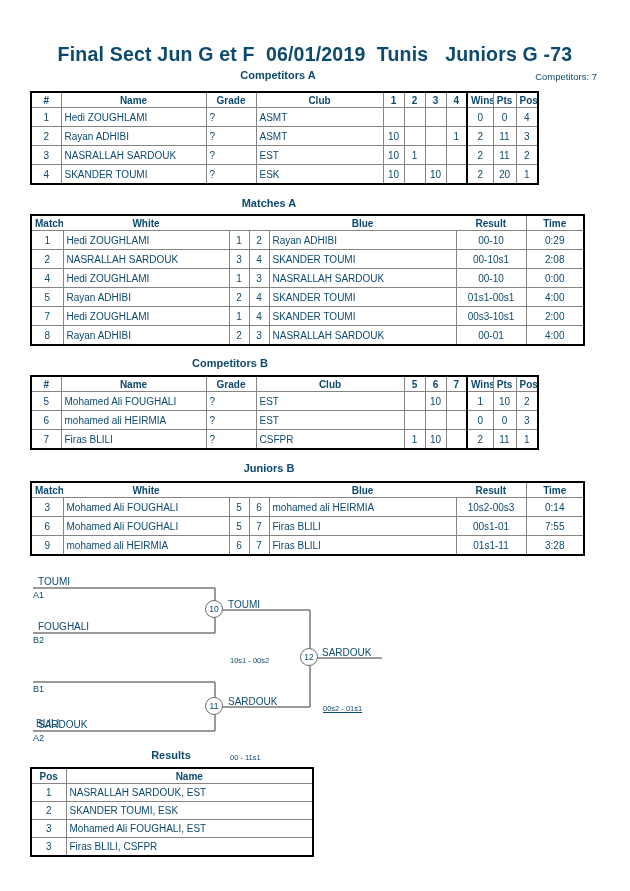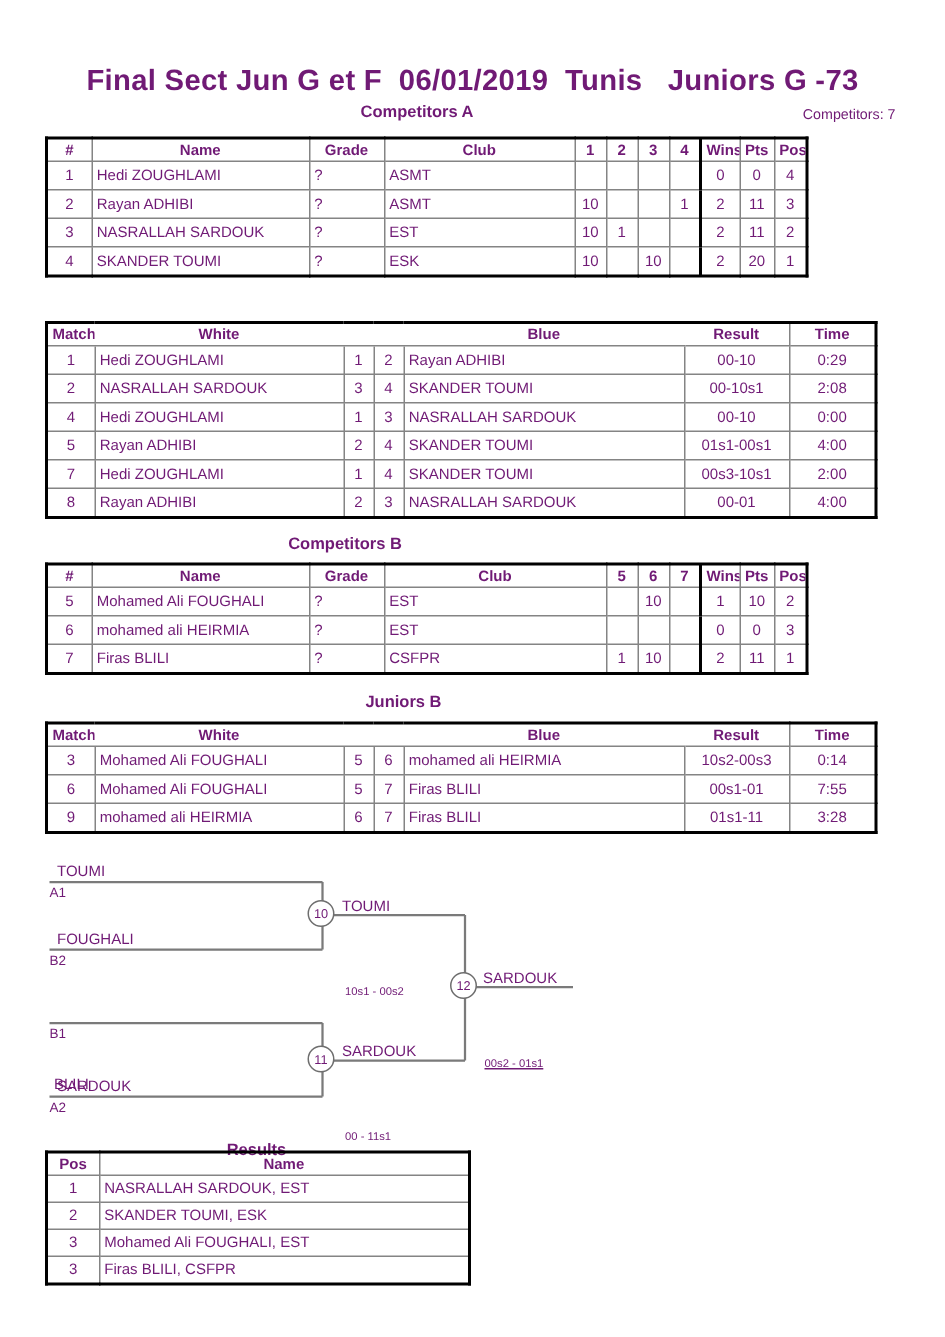--- a/index.html
+++ b/index.html
@@ -1,29 +1,29 @@
 <!DOCTYPE html>
 <html><head>
 <meta charset="utf-8">
 <style>
   html,body { margin:0; padding:0; background:#fff; }
   .page {
     position:relative; width:630px; height:891px; background:#fff;
-    font-family:"Liberation Sans", sans-serif; color:#701a75; overflow:hidden;
+    font-family:"Liberation Sans", sans-serif; color:#0c4a6e; overflow:hidden;
   }
   .main-title {
     position:absolute; top:43px; left:0; width:630px; text-align:center;
     font-size:19.5px; font-weight:bold; white-space:pre; letter-spacing:0.2px;
   }
   .sec-title { position:absolute; font-size:11px; font-weight:bold; text-align:center; }
   .t-compa { top:69px;  left:0; width:490px;margin-left:33px; }
   .t-matcha{ top:197px; left:0; width:538px; }
   .t-compb { top:357px; left:0; width:460px; }
   .t-matchb{ top:462px; left:0; width:538px; }
-  .t-results{ top:749px; left:0; width:342px;margin-top:12px; }
+  .t-results{ top:749px; left:0; width:342px; }
   .comp-count { position:absolute; top:71px; right:33px; font-size:9.5px; }
 
   table.tbl {
     position:absolute; border-collapse:collapse; table-layout:fixed;
     border:2px solid #000; font-size:10px;
   }
   .tbl th, .tbl td {
     border:1px solid #848484; padding:0 3px; height:18px;
     overflow:hidden; white-space:nowrap; vertical-align:middle;
   }
@@ -132,20 +132,21 @@
         <td class="c"></td>
         <td class="c">10</td>
         <td class="c"></td>
         <td class="c thick">2</td>
         <td class="c">20</td>
         <td class="c">1</td>
       </tr>
     </tbody>
   </table>
 
+  <div class="sec-title t-matcha">Matches A</div>
 
   <table class="tbl" style="left:30px; top:214px; width:553px;">
     <colgroup>
         <col style="width:32px">
         <col style="width:166px">
         <col style="width:20px">
         <col style="width:20px">
         <col style="width:187px">
         <col style="width:70px">
         <col style="width:58px">

